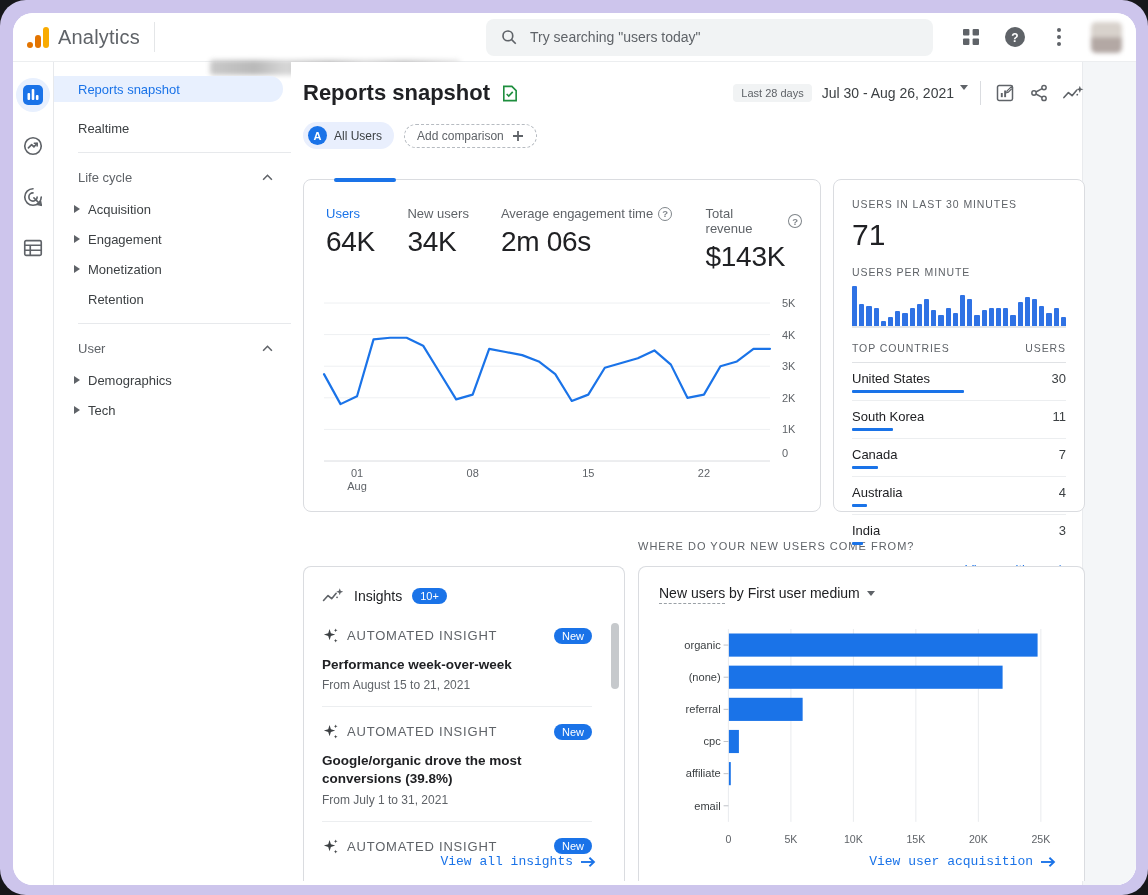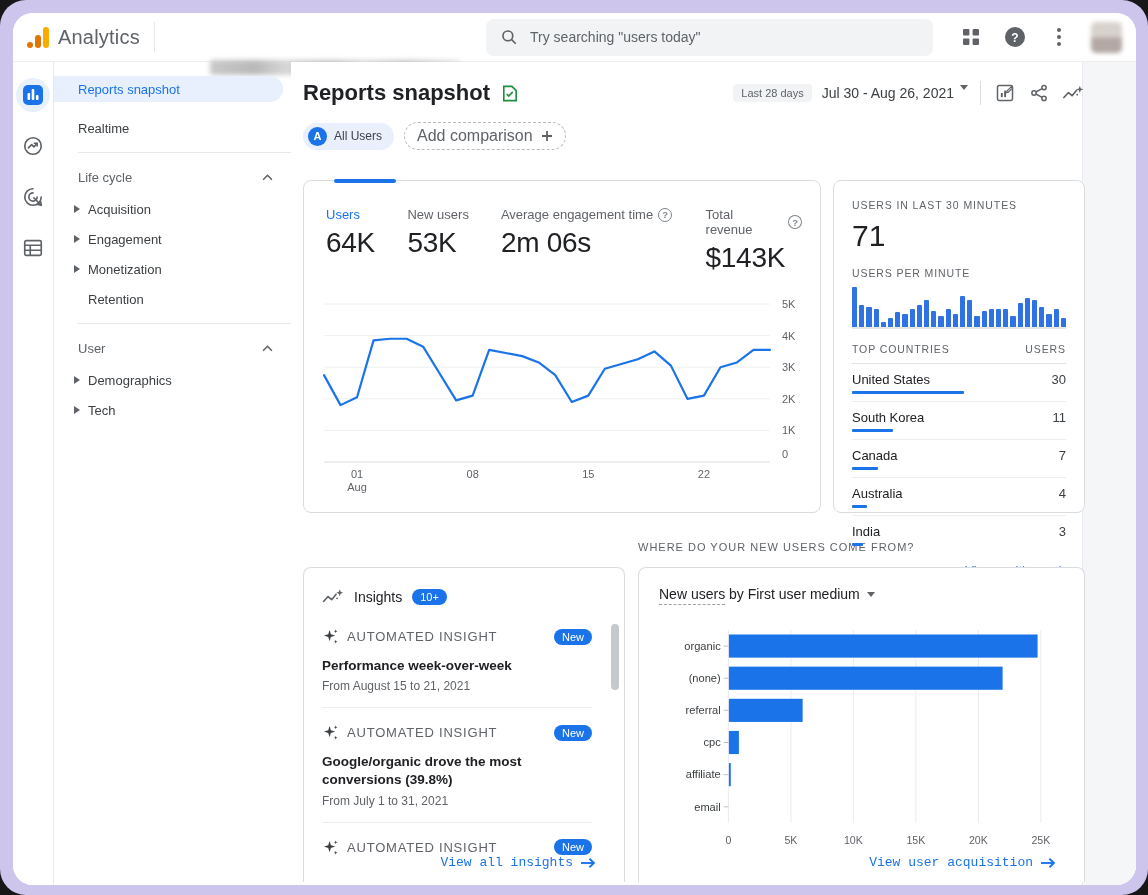--- a/index.html
+++ b/index.html
@@ -101,21 +101,21 @@
   .chip-all-users {
     display:flex; align-items:center; gap:7px; background:#e9effd; border-radius:15px;
     padding:4px 12px 4px 5px; cursor:pointer;
   }
   .chip-a { width:19px; height:19px; border-radius:50%; background:#1a73e8; color:#fff; font-size:11px; font-weight:700; display:flex; align-items:center; justify-content:center; }
   .chip-all-users .lbl { font-size:12px; color:#3c4043; font-weight:500; }
   .chip-add {
     display:flex; align-items:center; gap:8px; border:1px dashed #b6bbc1; border-radius:15px;
     padding:4px 12px; cursor:pointer; color:#5f6368;
   }
-  .chip-add .lbl { font-size:16px; font-weight:500; }
+  .chip-add .lbl { font-size:12px; font-weight:500; }
 
   .cards-row1 { display:flex; gap:12px; margin-top:30px; }
   .card { background:#fff; border:1px solid #dadce0; border-radius:8px; position:relative; }
   .card-metrics { flex:1; height:333px; }
   .tab-indicator { position:absolute; top:-2px; left:30px; width:62px; height:4px; border-radius:4px; background:#1a73e8; }
   .metrics-row { display:flex; padding:26px 18px 0 22px; }
   .metric { margin-right:0; }
   .metric .m-label { font-size:13px; color:#5f6368; display:flex; align-items:center; gap:5px; }
   .metric.sel .m-label { color:#1a73e8; font-weight:500; }
   .metric .m-value { font-size:28px; color:#202124; margin-top:5px; letter-spacing:-0.3px; }
@@ -391,21 +391,21 @@
                   <div class="metric sel">
                     <div class="m-label">
                       <span>Users</span>
                     </div>
                     <div class="m-value">64K</div>
                   </div>
                   <div class="metric">
                     <div class="m-label">
                       <span>New users</span>
                     </div>
-                    <div class="m-value">53K</div>
+                    <div class="m-value">34K</div>
                   </div>
                   <div class="metric">
                     <div class="m-label">
                       <span>Average engagement time</span>
                       <span class="help-circ">?</span>
                     </div>
                     <div class="m-value">2m 06s</div>
                   </div>
                   <div class="metric">
                     <div class="m-label">

